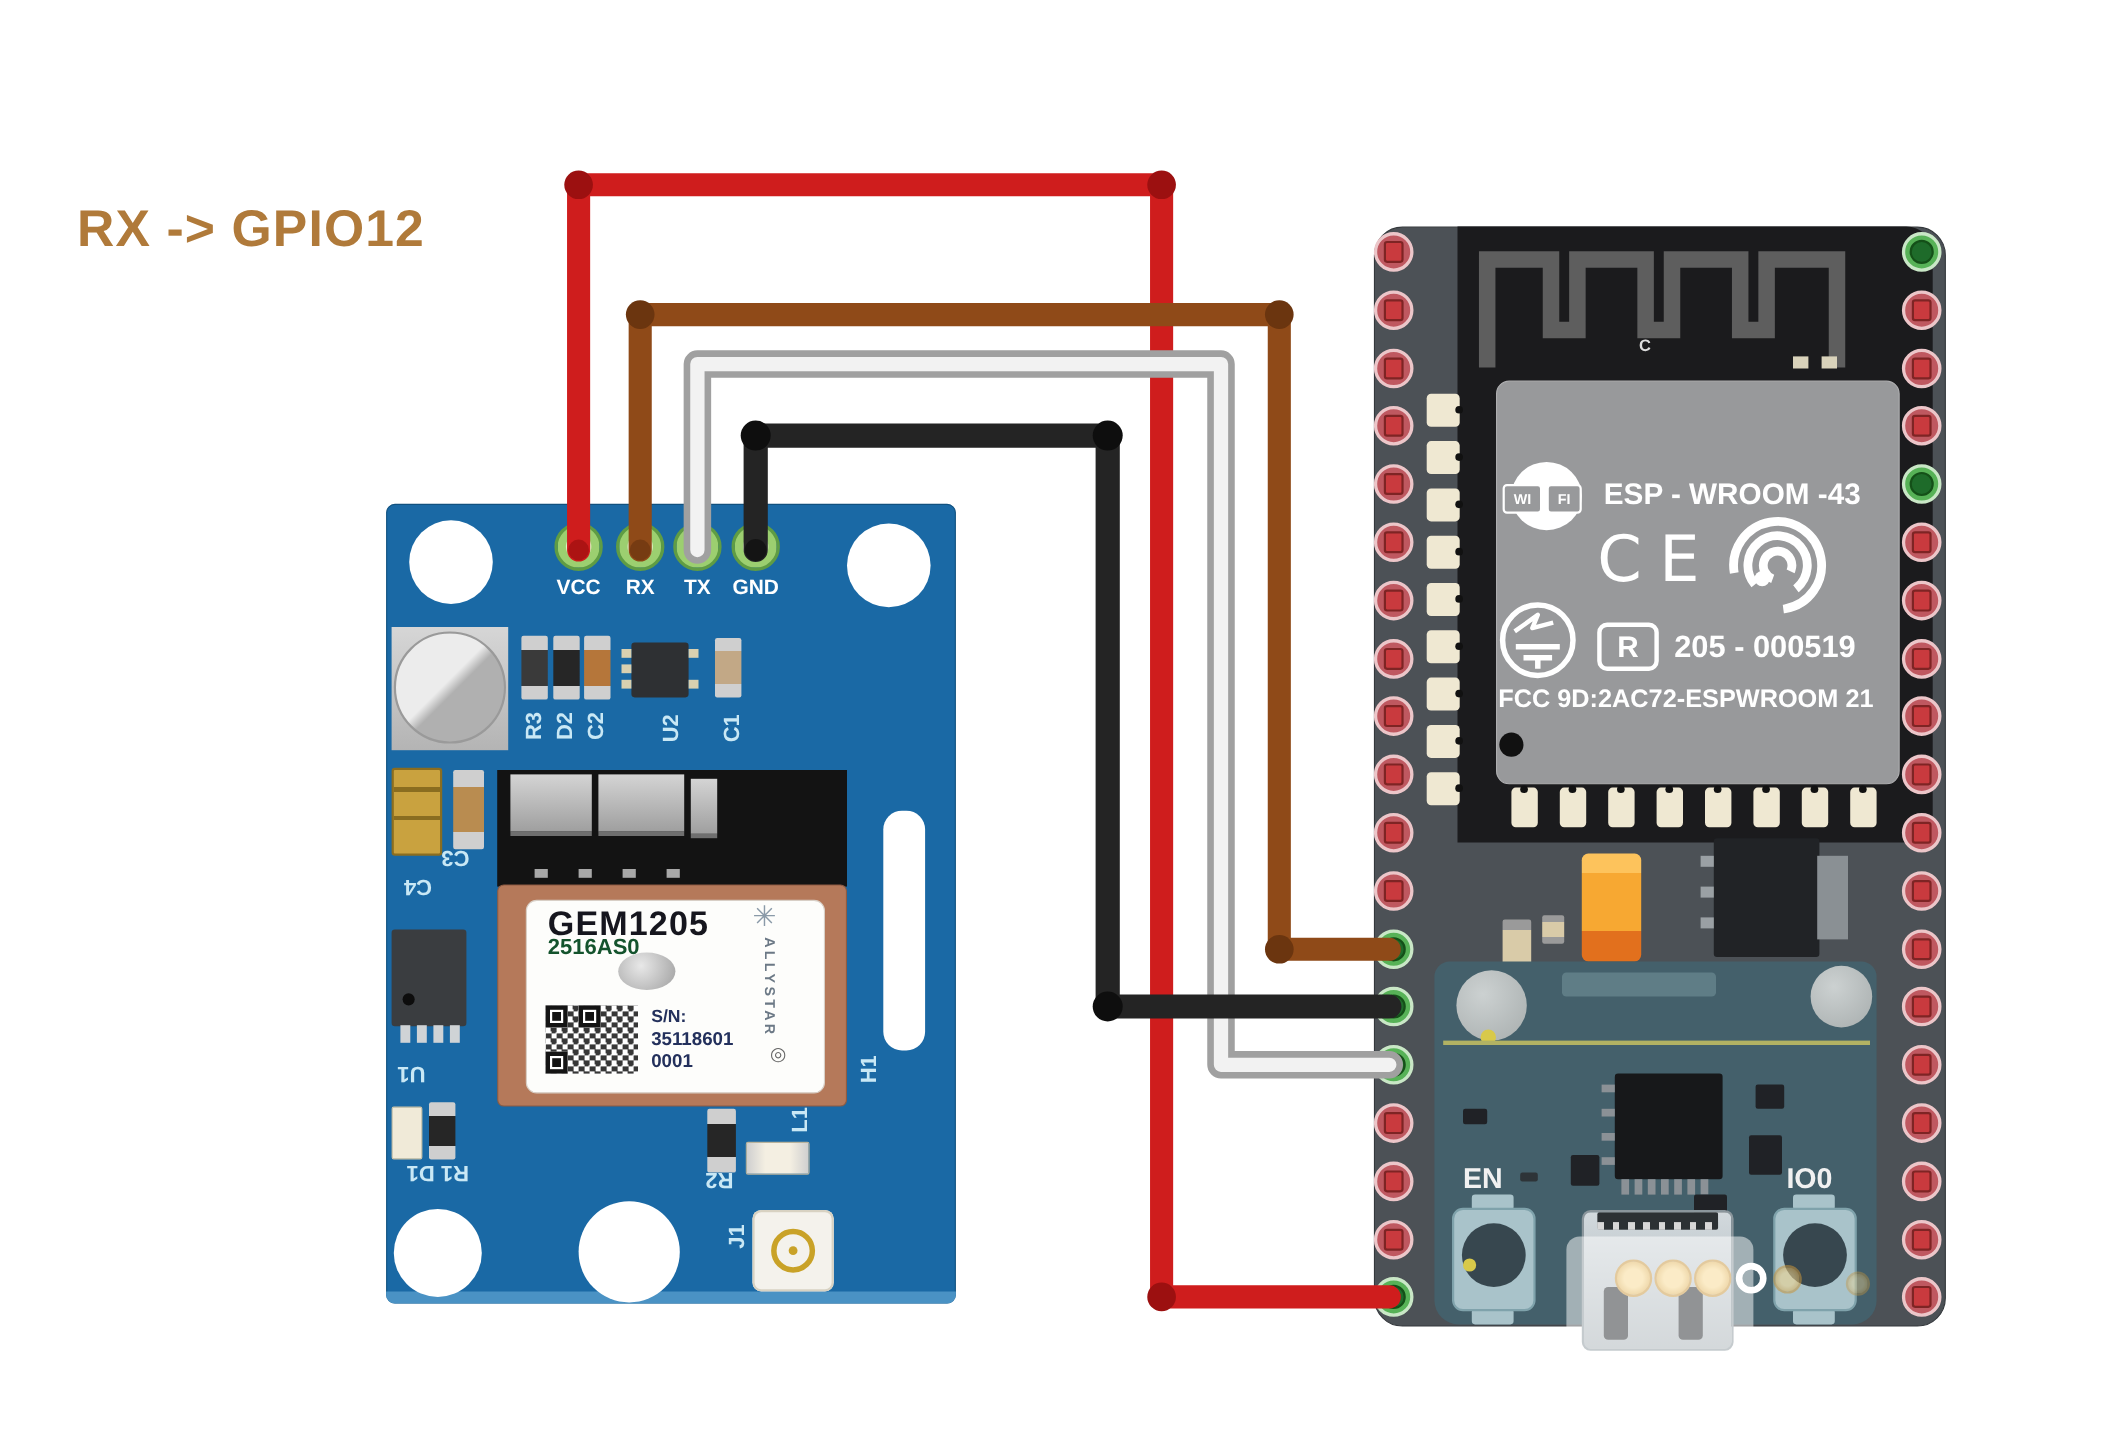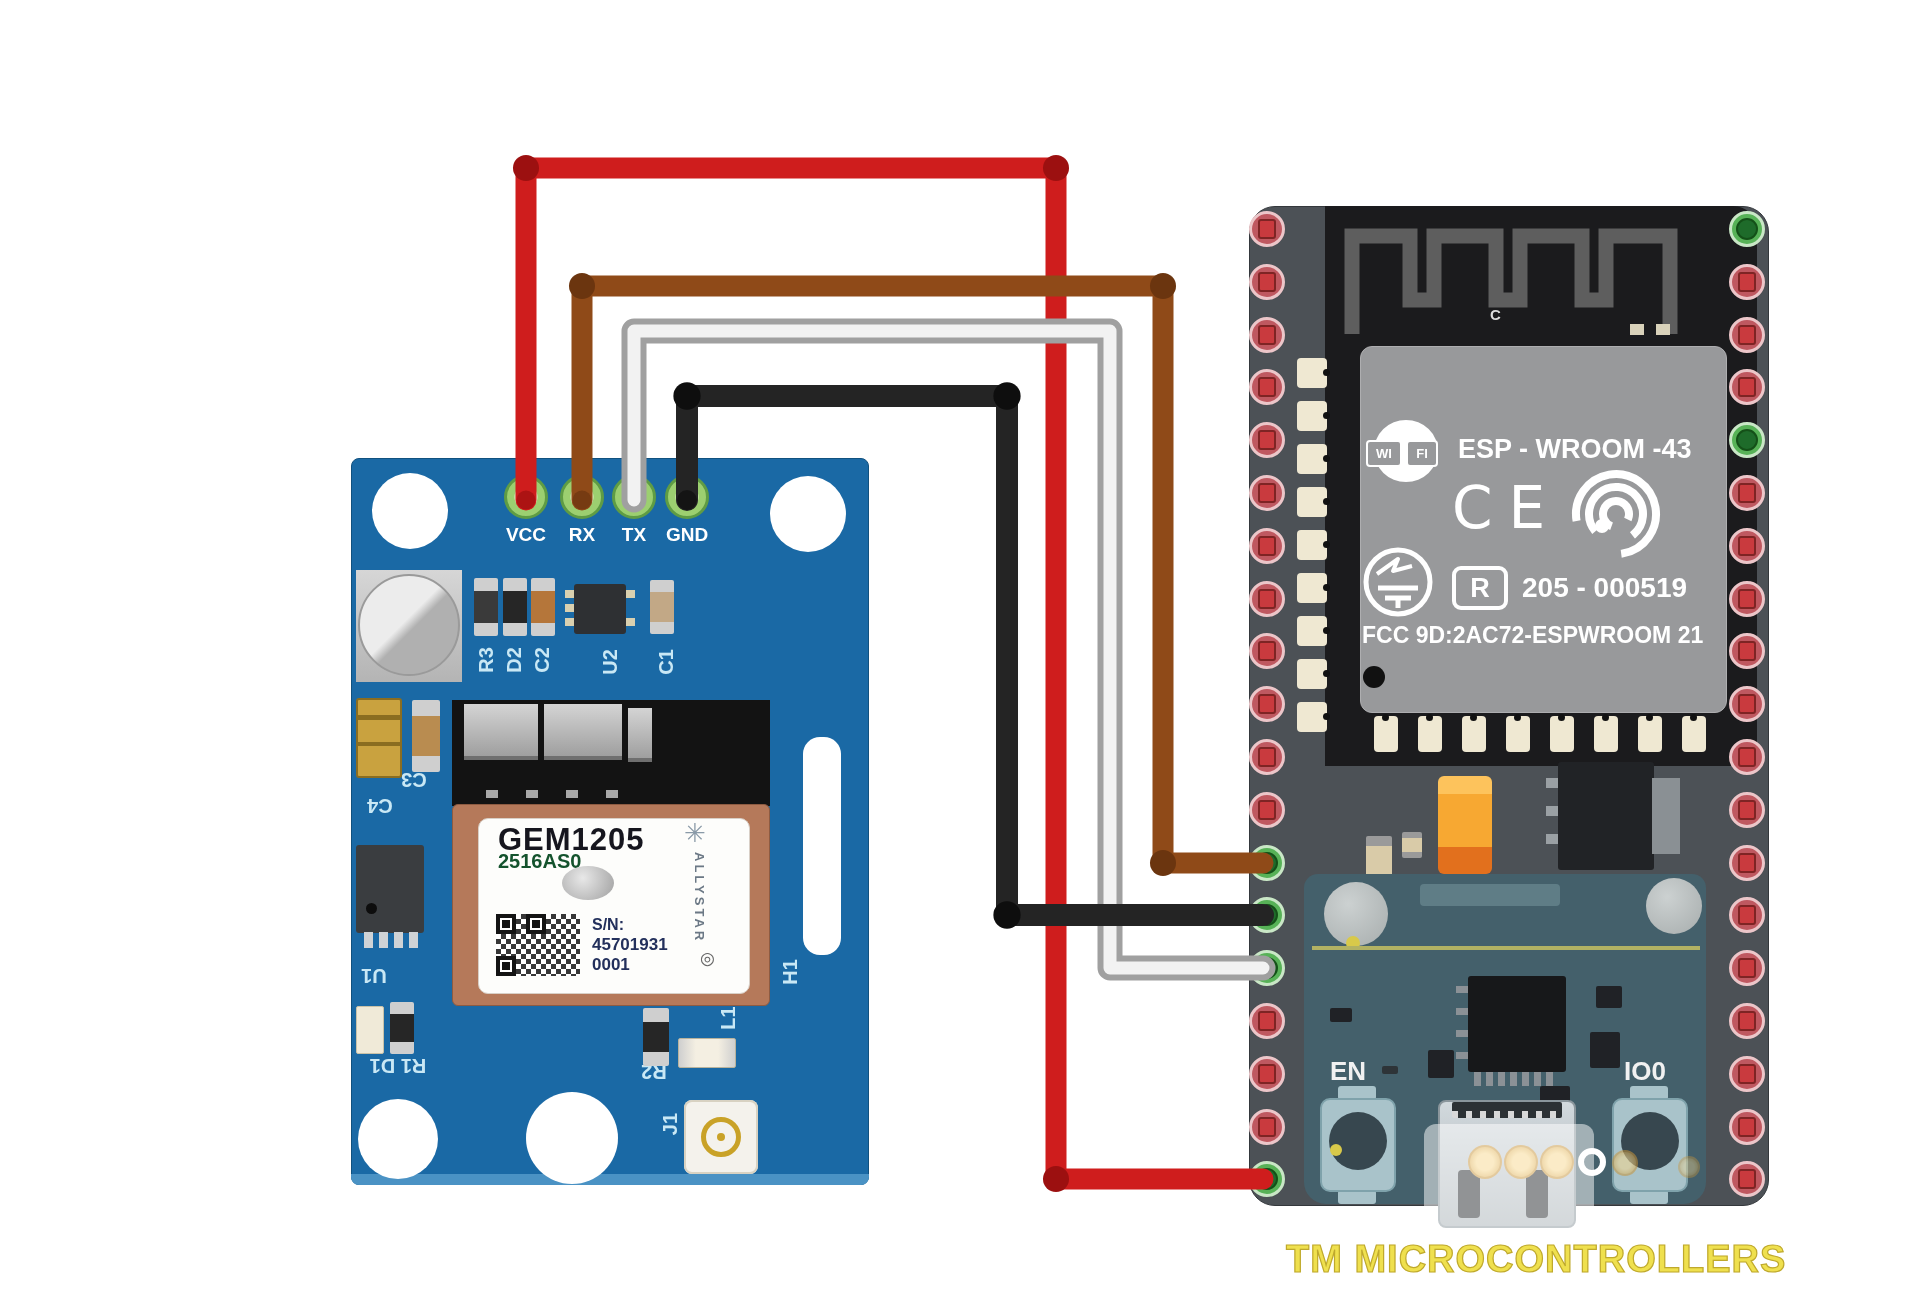--- a/index.html
+++ b/index.html
@@ -61,20 +61,21 @@
   .wm-box{position:absolute;left:1424px;top:1124px;width:170px;height:132px;background:rgba(255,255,255,.5);border-radius:12px;z-index:48;}
   .watermark{position:absolute;left:1286px;top:1238px;font-size:38px;font-weight:bold;letter-spacing:1px;
              color:#efe04e;-webkit-text-stroke:1.2px #bfa92c;text-shadow:0 0 6px rgba(255,255,255,.9);z-index:50;white-space:nowrap;}
   #wires{position:absolute;left:0;top:0;z-index:30;}
 </style>
 </head>
 <body>
 
 <div class="stage">
 
+  <div class="legend-line" style="left: 70px; top: 180px; color: rgb(176, 122, 58);">RX -&gt; GPIO12</div>
 
   <div class="gps-board"></div>
   <div class="gps-bottom-strip"></div>
 
   <div class="hole" style="left:372px;top:473px;width:76px;height:76px;"></div>
   <div class="hole" style="left:770px;top:476px;width:76px;height:76px;"></div>
   <div class="hole" style="left:358px;top:1099px;width:80px;height:80px;"></div>
   <div class="hole" style="left:526px;top:1092px;width:92px;height:92px;"></div>
 
   <div class="gpad" style="left:504px;top:475px;"></div>
@@ -144,21 +145,21 @@
   <div class="abs" style="left:498px;top:822px;font-size:31px;font-weight:bold;color:#16161e;letter-spacing:1px;">GEM1205</div>
   <div class="abs" style="left:498px;top:850px;font-size:20px;font-weight:bold;color:#14532d;">2516AS0</div>
   <div class="abs" style="left:562px;top:866px;width:52px;height:34px;border-radius:50%;background:radial-gradient(circle at 40% 35%,#e8e8e8,#9f9f9f);"></div>
   <div class="qr">
     <div class="noise"></div>
     <div class="qf" style="left:0;top:0;"></div>
     <div class="qf" style="right:34px;top:0;"></div>
     <div class="qf" style="left:0;bottom:0;"></div>
   </div>
   <div class="abs" style="left:592px;top:916px;font-size:16px;font-weight:bold;color:#23305c;">S/N:</div>
-  <div class="abs" style="left:592px;top:935px;font-size:17px;font-weight:bold;color:#23305c;">45701931</div>
+  <div class="abs" style="left:592px;top:935px;font-size:17px;font-weight:bold;color:#23305c;">35118601</div>
   <div class="abs" style="left:592px;top:955px;font-size:17px;font-weight:bold;color:#23305c;">0001</div>
   <div class="abs" style="left:684px;top:818px;font-size:26px;color:#8a9aa8;">✳</div>
   <div class="brand-v" style="left:692px;top:852px;">ALLYSTAR</div>
   <div class="abs" style="left:700px;top:948px;font-size:17px;color:#666;">◎</div>
 
   <div class="esp-board"></div>
   <div class="mod-black"></div>
 
   <svg class="abs" style="left:1340px;top:214px;" width="380" height="126" viewBox="0 0 380 126">
     <path d="M12 120 V22 H70 V86 H94 V22 H156 V86 H180 V22 H242 V86 H266 V22 H330 V120" fill="none" stroke="#5e5e5e" stroke-width="15"></path>
@@ -433,14 +434,13 @@
       <polyline points="634,500 634,331 1110,331 1110,968 1263,968" fill="none" stroke="#a0a0a0" stroke-width="25" stroke-linejoin="round" stroke-linecap="round"></polyline>
       <polyline points="634,500 634,331 1110,331 1110,968 1263,968" fill="none" stroke="#f2f2f2" stroke-width="13" stroke-linejoin="round" stroke-linecap="round"></polyline>
       <polyline points="687,500 687,396 1007,396 1007,915 1263,915" fill="none" stroke="#242424" stroke-width="22" stroke-linejoin="round" stroke-linecap="round"></polyline>
       <circle cx="687" cy="396" r="13.64" fill="#0e0e0e"></circle>
       <circle cx="1007" cy="396" r="13.64" fill="#0e0e0e"></circle>
       <circle cx="1007" cy="915" r="13.64" fill="#0e0e0e"></circle>
       <circle cx="687" cy="500" r="9.9" fill="#0e0e0e" opacity="0.7"></circle>
     </svg>
 
   <div class="wm-box"></div>
-  <div class="watermark">TM MICROCONTROLLERS</div>
 </div>
 
 </body></html>

